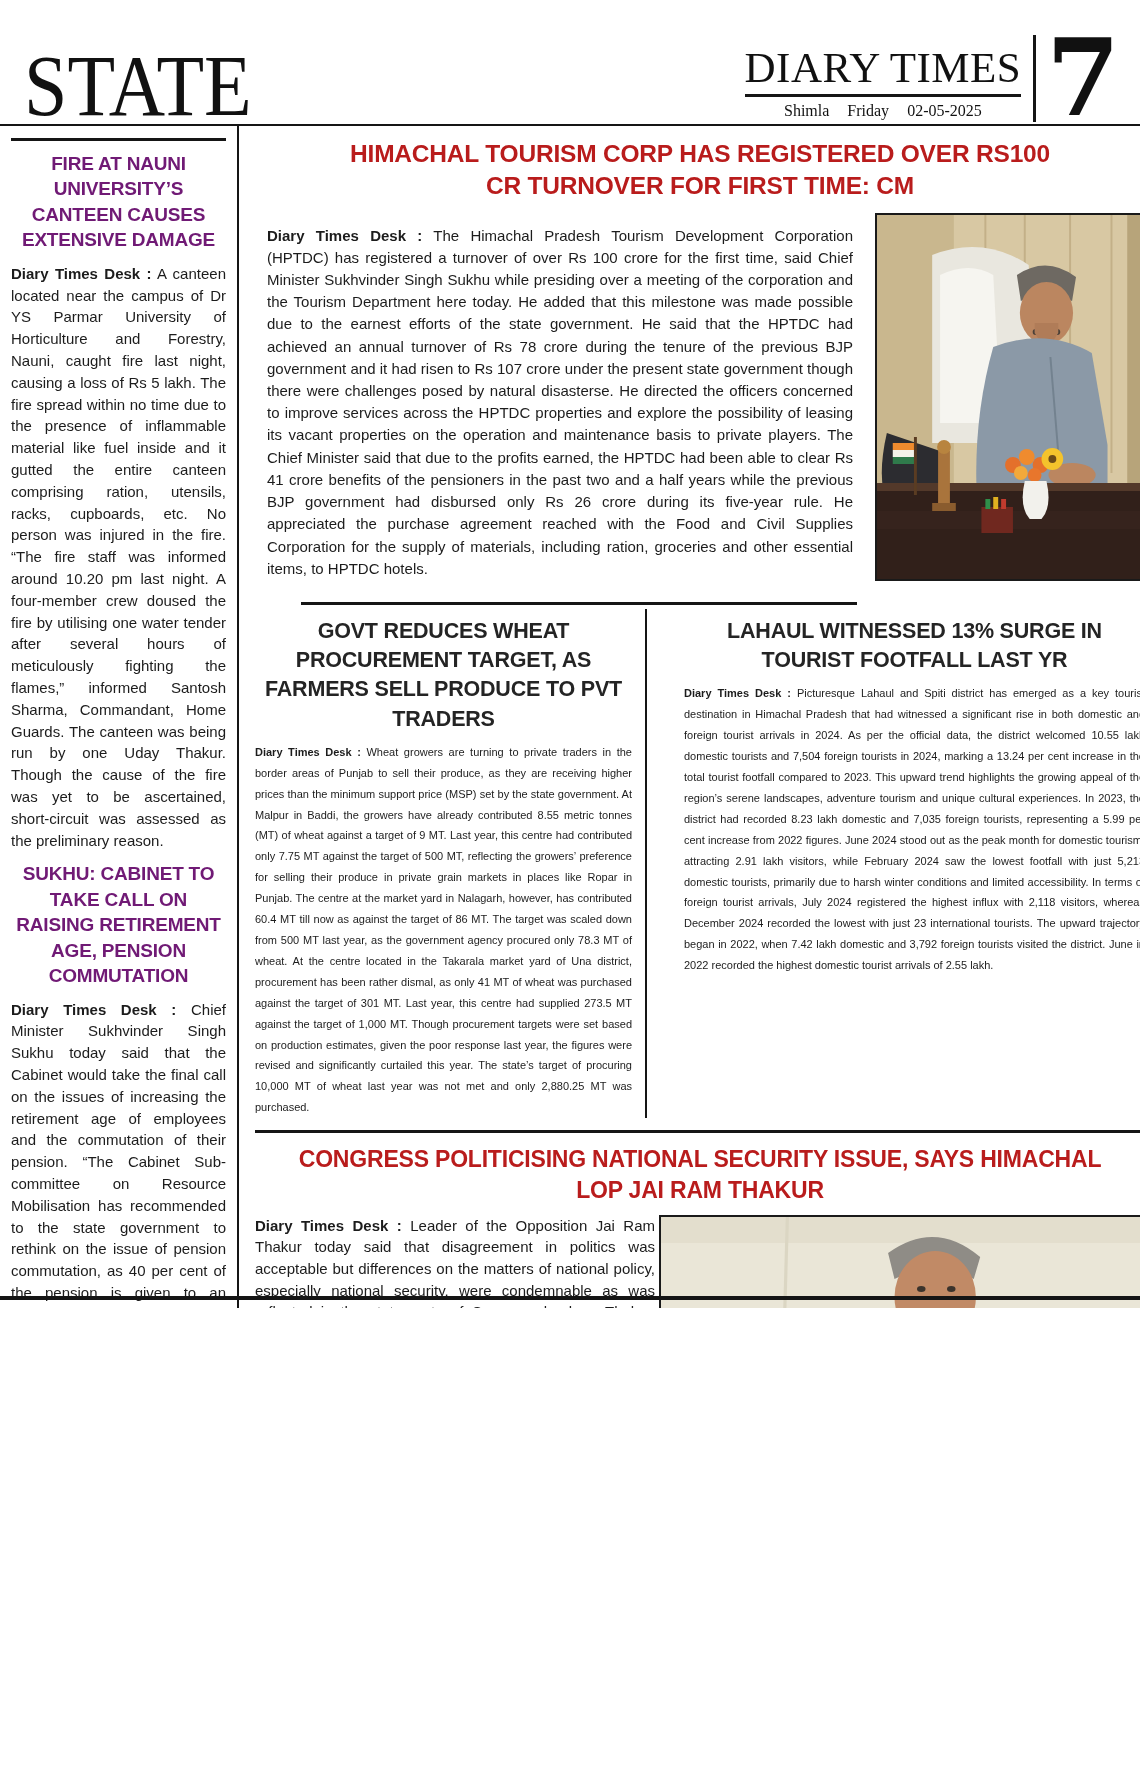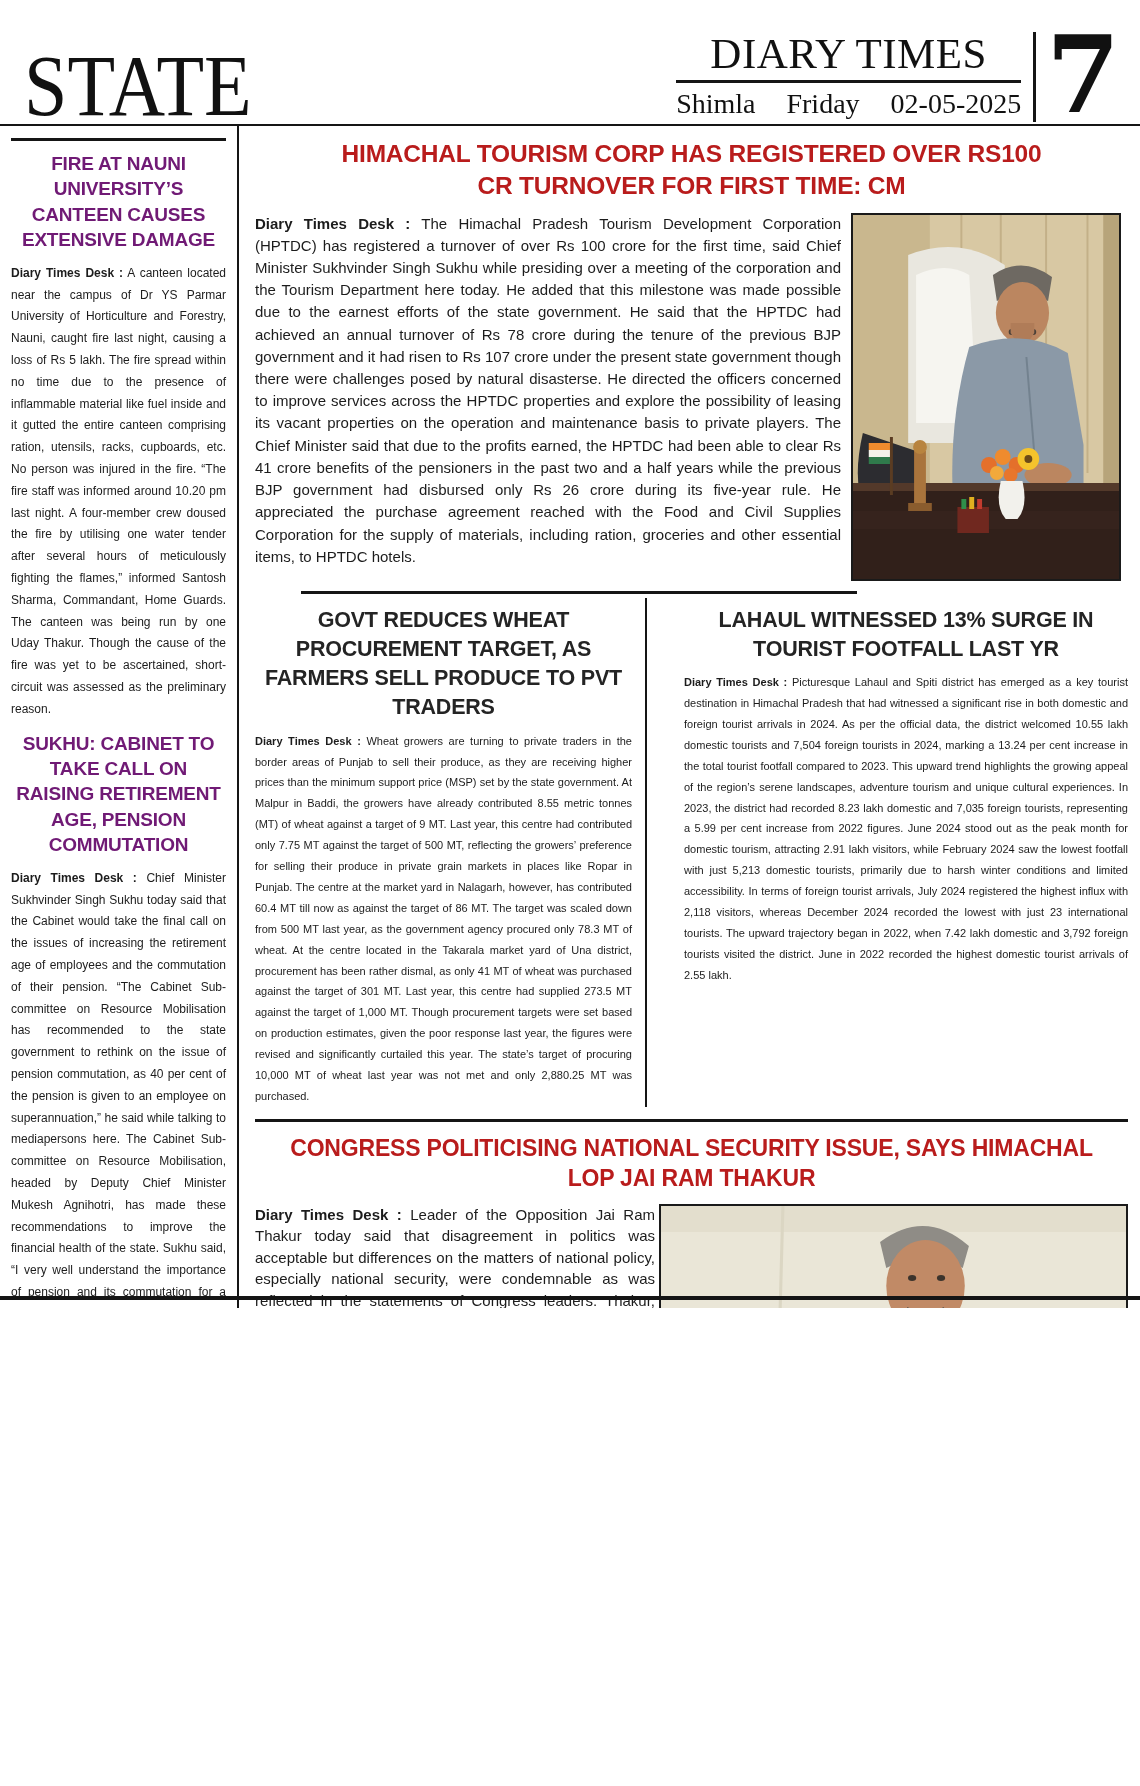--- a/index.html
+++ b/index.html
@@ -12,57 +12,57 @@
   .masthead{
     display:flex;align-items:flex-end;justify-content:space-between;
     padding:30px 16px 2px 24px;height:126px;box-sizing:border-box;
     border-bottom:2px solid #151515;
   }
   .section-name{
     font-family:"Liberation Serif","DejaVu Serif",serif;
     font-size:78px;line-height:0.82;font-weight:400;letter-spacing:0px;
     transform:scaleY(1.12);transform-origin:bottom left;color:#111;
   }
-  .mast-right{display:flex;margin-left:24px;}
+  .mast-right{display:flex;align-items:flex-end;margin-left:24px;}
   .mast-title-block{text-align:center;padding-right:12px;padding-bottom:2px;}
   .paper-title{
     font-family:"Liberation Serif","DejaVu Serif",serif;
     font-size:43px;line-height:1;letter-spacing:0.5px;color:#111;
   }
   .title-rule{height:3px;background:#151515;margin:5px 0 5px;}
   .dateline{
     font-family:"Liberation Serif","DejaVu Serif",serif;
-    font-size:28px;display:flex;gap:31px;justify-content:center;color:#111;
+    font-size:16px;display:flex;gap:18px;justify-content:center;color:#111;
   }
   .page-number{
     border-left:3px solid #151515;padding:0 4px 0 10px;
     font-family:"DejaVu Serif","Liberation Serif",serif;
     font-size:106px;font-weight:bold;line-height:0.82;color:#111;
   }
   
   .content{display:flex;min-height:1646px;}
   .col-left{
     width:239px;flex:none;box-sizing:border-box;
     padding:12px 11px 0 11px;border-right:2px solid #151515;
   }
   .left-top-rule{height:3px;background:#151515;margin:0 0 6px 0;}
   .head-sm{
     font-size:19px;font-weight:bold;text-align:center;line-height:1.34;
     letter-spacing:-0.2px;margin:10px 2px 10px;color:#701a75;
   }
-  .body-sm{font-size:12px;line-height:21.8px;text-align:justify;margin:0 0 6px;}
+  .body-sm{font-size:15px;line-height:21.8px;text-align:justify;margin:0 0 6px;}
   .byline{font-weight:bold;}
   .col-main{flex:1;box-sizing:border-box;padding:8px 12px 0 16px;}
   
   .head-xl{
     font-size:24.5px;font-weight:bold;text-align:center;line-height:1.32;
     letter-spacing:-0.2px;max-width:740px;margin:4px auto 10px;color:#b91c1c;
   }
   .tourism-row{display:flex;gap:10px;}
-  .tour-text{width:586px;flex:none;font-size:15px;line-height:22.2px;text-align:justify;margin:0;}
+  .tour-text{width:586px;flex:none;font-size:15px;line-height:22.2px;text-align:justify;margin:12px;}
   .photo-frame{border:2px solid #1a1a1a;background:#d8c8a3;box-sizing:border-box;overflow:hidden;}
   .photo-frame svg{display:block;width:100%;height:100%;}
   .cm-photo{width:270px;height:368px;flex:none;margin-top:2px;}
   .rule-mid{height:3px;background:#151515;width:556px;margin:10px 0 4px 46px;}
   
   .two-cols{display:flex;}
   .wheat-col{width:392px;flex:none;box-sizing:border-box;padding-right:13px;border-right:2px solid #151515;}
   .lahaul-col{flex:1;padding-left:13px;margin-left:24px;}
   .head-lg{
     font-size:21.5px;font-weight:bold;text-align:center;line-height:1.36;

